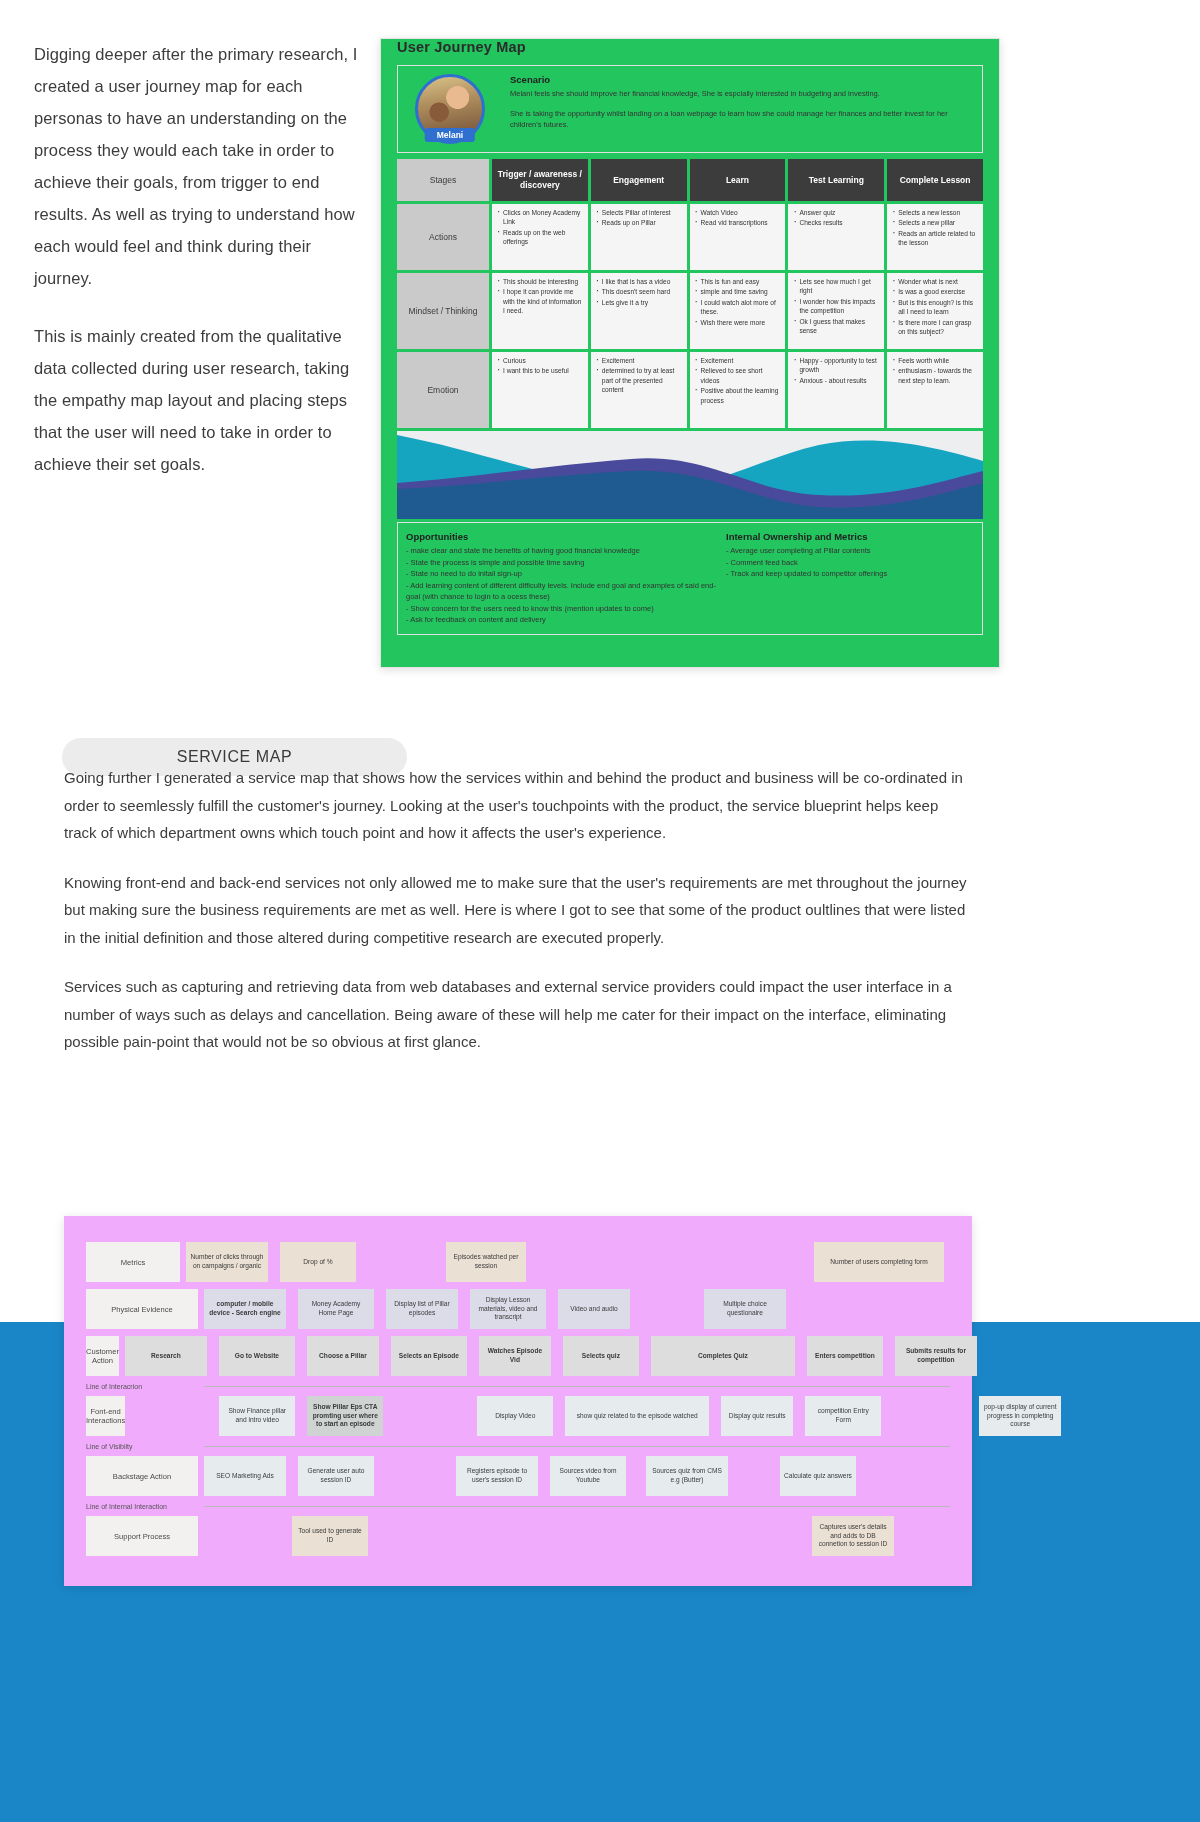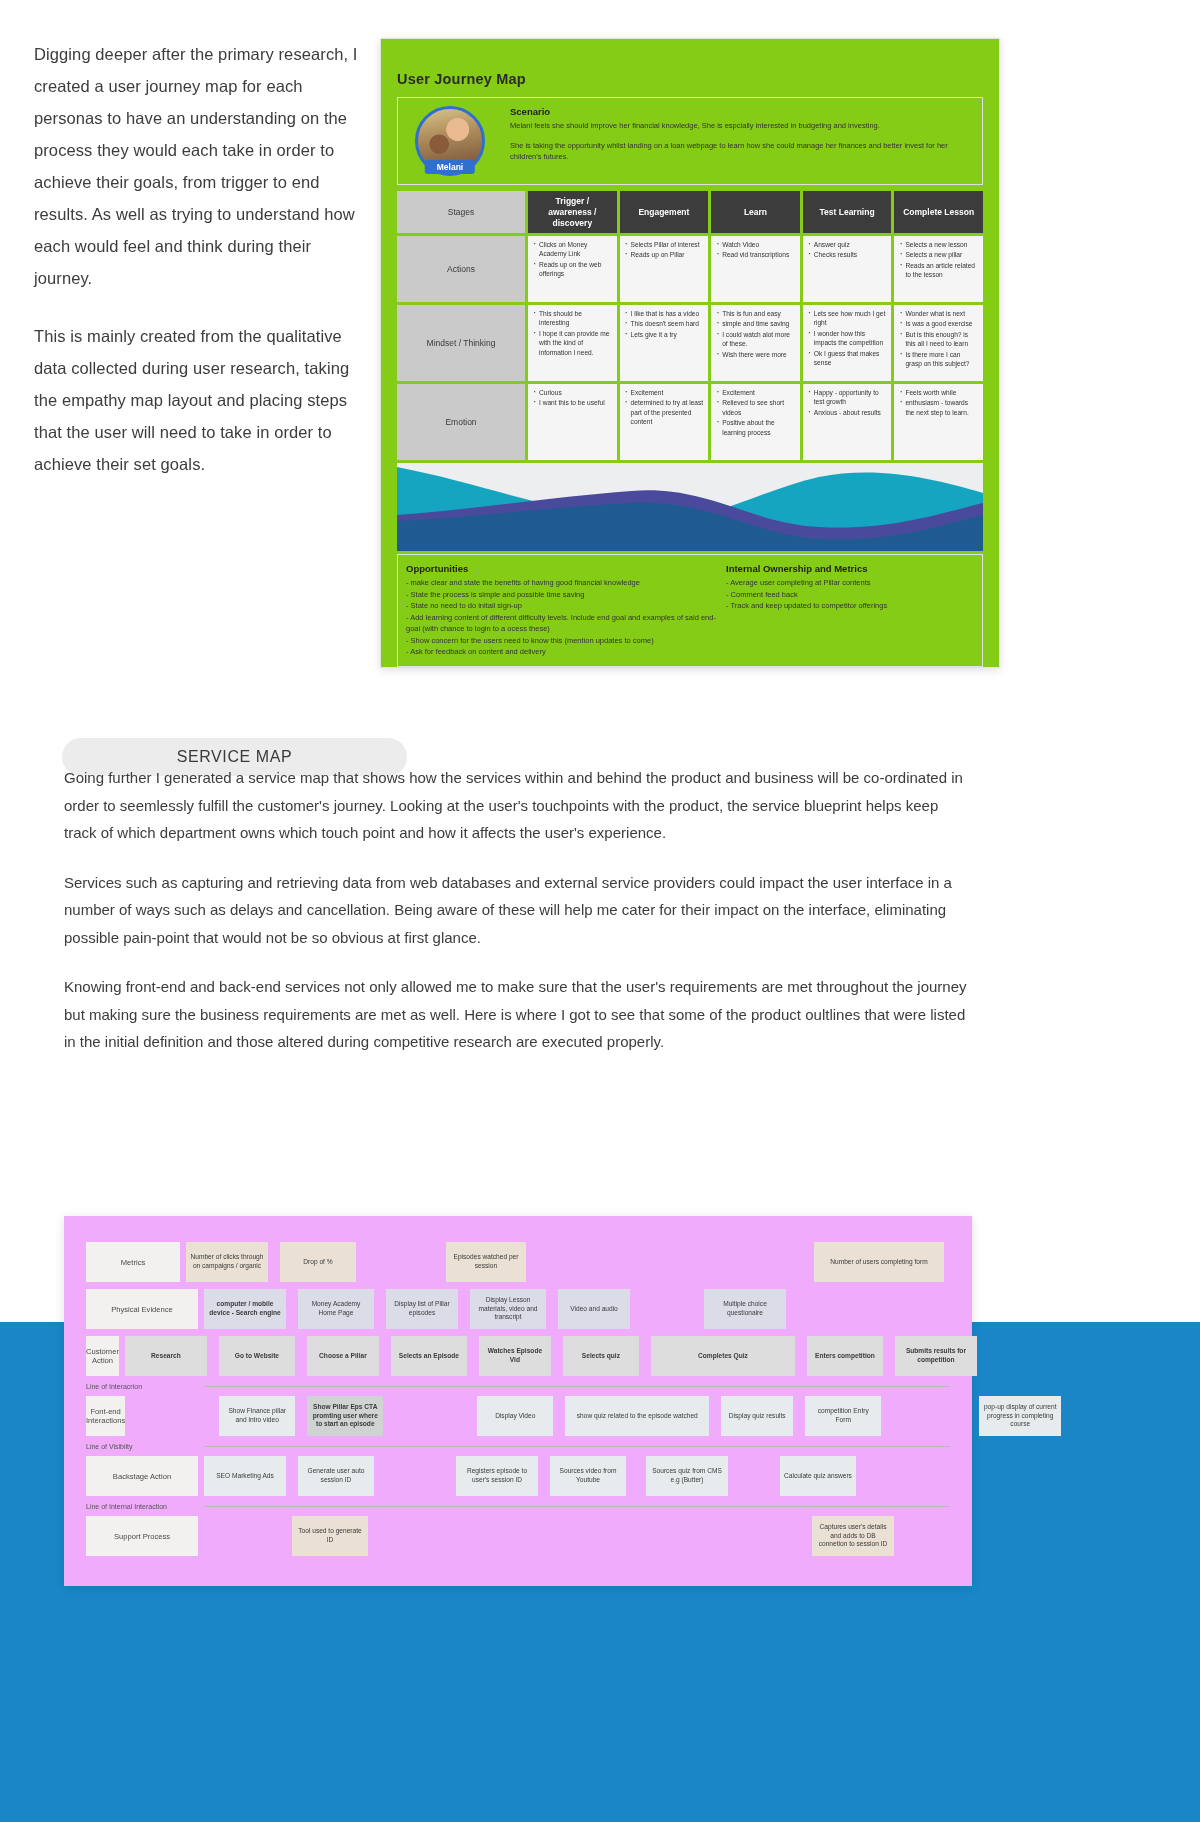--- a/index.html
+++ b/index.html
@@ -20,23 +20,23 @@
   }
   .intro-col{
     position:absolute; left:34px; top:38px; width:330px;
     font-size:16.5px; line-height:32px; color:#3c3c3c; letter-spacing:.1px;
   }
   .intro-col p{ margin-bottom:26px; }
 
   
   .ujm-card{
     position:absolute; left:380px; top:38px; width:620px; height:630px;
-    background:#84cc16; border:1px solid #e3e3e3;
+    background:#22c55e; border:1px solid #e3e3e3;
     box-shadow:0 2px 9px rgba(0,0,0,.13);
-    padding:32px 16px 12px 16px;
+    padding:0 16px 12px 16px;
   }
   .ujm-title{ font-size:14.5px; font-weight:bold; color:#2b2b2b; letter-spacing:.2px; margin-bottom:10px;}
   .ujm-head{
     border:1px solid #e0e0e0; display:flex; padding:8px 6px 8px 6px; min-height:86px;
   }
   .persona{ width:92px; display:flex; flex-direction:column; align-items:center; position:relative;}
   .persona-photo{
     width:70px;height:70px;border-radius:50%;
     border:3px solid #2f6fd0;
     background:
@@ -53,21 +53,21 @@
   .ujm-scn{ flex:1; padding-left:14px; padding-right:10px;}
   .ujm-exp{ width:220px; padding-left:6px;}
   .blk-title{ font-size:9.5px; font-weight:bold; color:#222; margin-bottom:3px;}
   .blk-line{ font-size:7.5px; line-height:11.5px; color:#343434;}
   .blk-gap{ height:8px; }
 
   
   .ujm-tbl{ margin-top:6px; }
   .row{ display:flex; gap:3px; margin-bottom:3px;}
   .cell-lbl{
-    width:128px; background:#cacaca; color:#3a3a3a;
+    width:92px; background:#cacaca; color:#3a3a3a;
     display:flex; align-items:center; justify-content:center; text-align:center;
     font-size:8.5px; line-height:11px;
   }
   .cell{ flex:1; background:#f5f5f5; padding:4px 5px; }
   .hdr .cell{
     background:#3c3c3c; color:#fff; font-size:8.5px; font-weight:bold;
     display:flex; align-items:center; justify-content:center; text-align:center;
     min-height:42px; line-height:11px;
   }
   .hdr .cell-lbl{ min-height:42px; }
@@ -307,22 +307,22 @@
     </div>
   </div>
 </div>
 
 <div class="sm-pill">
   <span>SERVICE MAP</span>
 </div>
 
 <div class="sm-body">
   <p>Going further I generated a service map that shows how the services within and behind the product and business will be co-ordinated in order to seemlessly fulfill the customer's journey.  Looking at the user's touchpoints with the product, the service blueprint helps keep track of which department owns which touch point and how it affects the user's experience.</p>
+  <p>Knowing front-end and back-end services not only allowed me to make sure that the user's requirements are met throughout the journey but making sure the business requirements are met as well. Here is where I got to see that some of the product oultlines that were listed in the initial definition and those altered during competitive research are executed properly.</p>
   <p>Services such as capturing and retrieving data from web databases and external service providers could impact the user interface in a number of ways such as delays and cancellation.  Being aware of these will help me cater for their impact on the interface, eliminating possible pain-point that would not be so obvious at first glance.</p>
-  <p>Knowing front-end and back-end services not only allowed me to make sure that the user's requirements are met throughout the journey but making sure the business requirements are met as well. Here is where I got to see that some of the product oultlines that were listed in the initial definition and those altered during competitive research are executed properly.</p>
 </div>
 
 <div class="bp-card">
   <div class="bp-row">
     <div class="bp-lbl">Metrics</div>
   <div class="bx tan" style="width: 82px; flex: 0 0 82px;">Number of clicks through on campaigns / organic</div>
       <div class="bx tan" style="width: 76px; flex: 0 0 76px; margin-left: 6px;">Drop of %</div>
       <div class="bx tan" style="width: 80px; flex: 0 0 80px; margin-left: 84px;">Episodes watched per session</div>
       <div class="bx tan" style="width: 130px; flex: 0 0 130px; margin-left: 282px;">Number of users completing form</div>
     </div>

